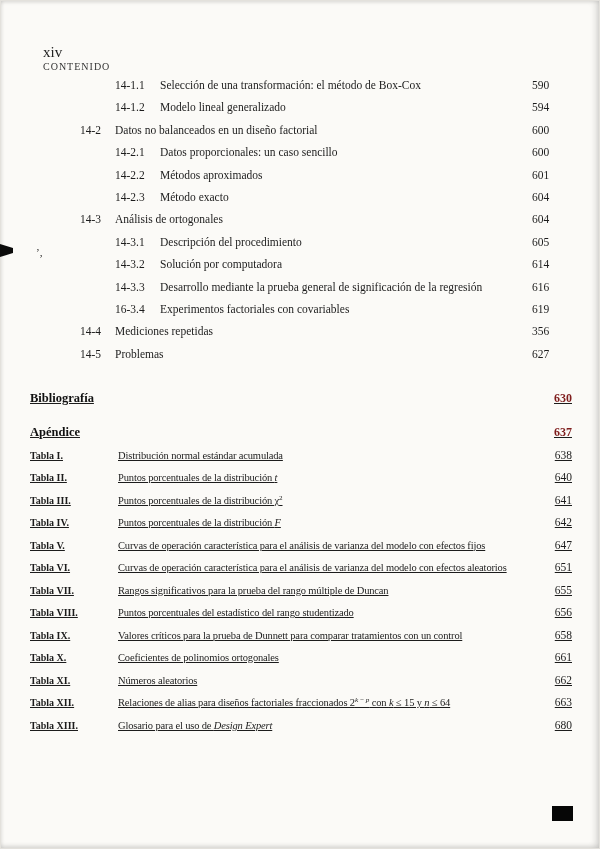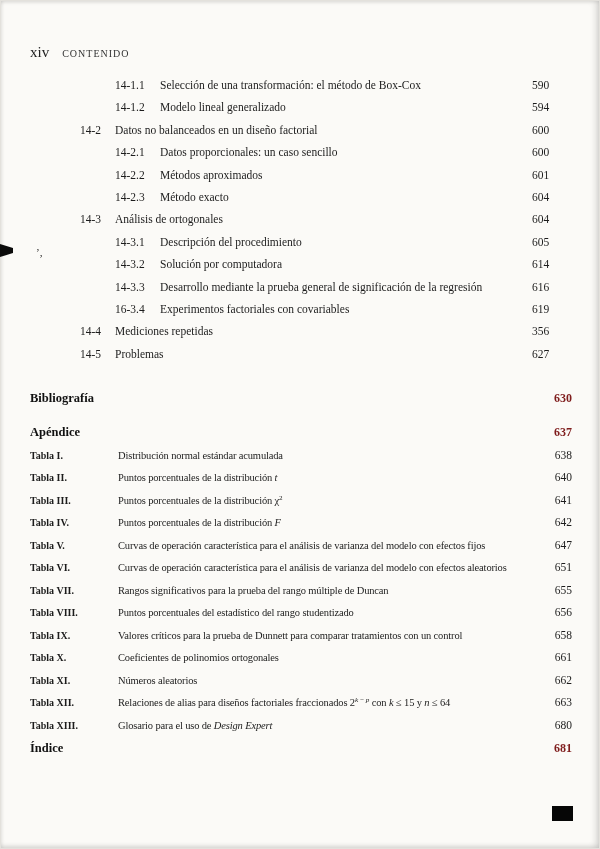--- a/index.html
+++ b/index.html
@@ -17,20 +17,21 @@
       inset -4px 0 6px rgba(0,0,0,0.14),
       inset 0 -3px 5px rgba(0,0,0,0.10),
       inset 0 3px 3px rgba(0,0,0,0.05),
       inset 3px 0 3px rgba(0,0,0,0.04);
   }
   .page-header {
     position: absolute;
     top: 44px; left: 30px;
     display: flex;
     align-items: baseline;
+    flex-direction: column;
   }
   .folio { font-size: 15px; color: #222; }
   .running-head {
     margin-left: 13px;
     font-size: 10px;
     letter-spacing: 1px;
     color: #333;
   }
   
   .chapter-section {
@@ -51,20 +52,21 @@
   
   .back-section {
     position: absolute;
     top: 390px; left: 30px;
     width: 542px;
   }
   .back-row {
     display: flex;
     align-items: flex-start;
     margin-bottom: 7.5px;
+    text-decoration: underline;
   }
   .back-row.gap-before { margin-top: 18px; }
   .back-row .entry-label {
     width: 88px;
     flex: 0 0 88px;
     align-self: flex-start;
     font-weight: bold;
     font-size: 10px;
     line-height: 15px;
   }
@@ -290,25 +292,20 @@
     <span class="entry-title">Relaciones de alias para diseños factoriales fraccionados 2<sup><i>k − p</i></sup> con <i>k</i> ≤ 15 y <i>n</i> ≤ 64</span>
     <span class="entry-page">663</span>
   </div>
 
   <div class="back-row">
     <span class="entry-label">Tabla XIII.</span>
     <span class="entry-title">Glosario para el uso de <i>Design Expert</i></span>
     <span class="entry-page">680</span>
   </div>
 
-  <div class="back-row emphasis">
-    <span class="entry-label">Índice</span>
-    <span class="entry-title"></span>
-    <span class="entry-page">681</span>
-  </div>
 </section>
   </main>
 
   <div class="blob-left"></div>
   <div class="tick-mark">’,</div>
   <div class="block-bottom-right"></div>
 
 </div>
 
 </body></html>

